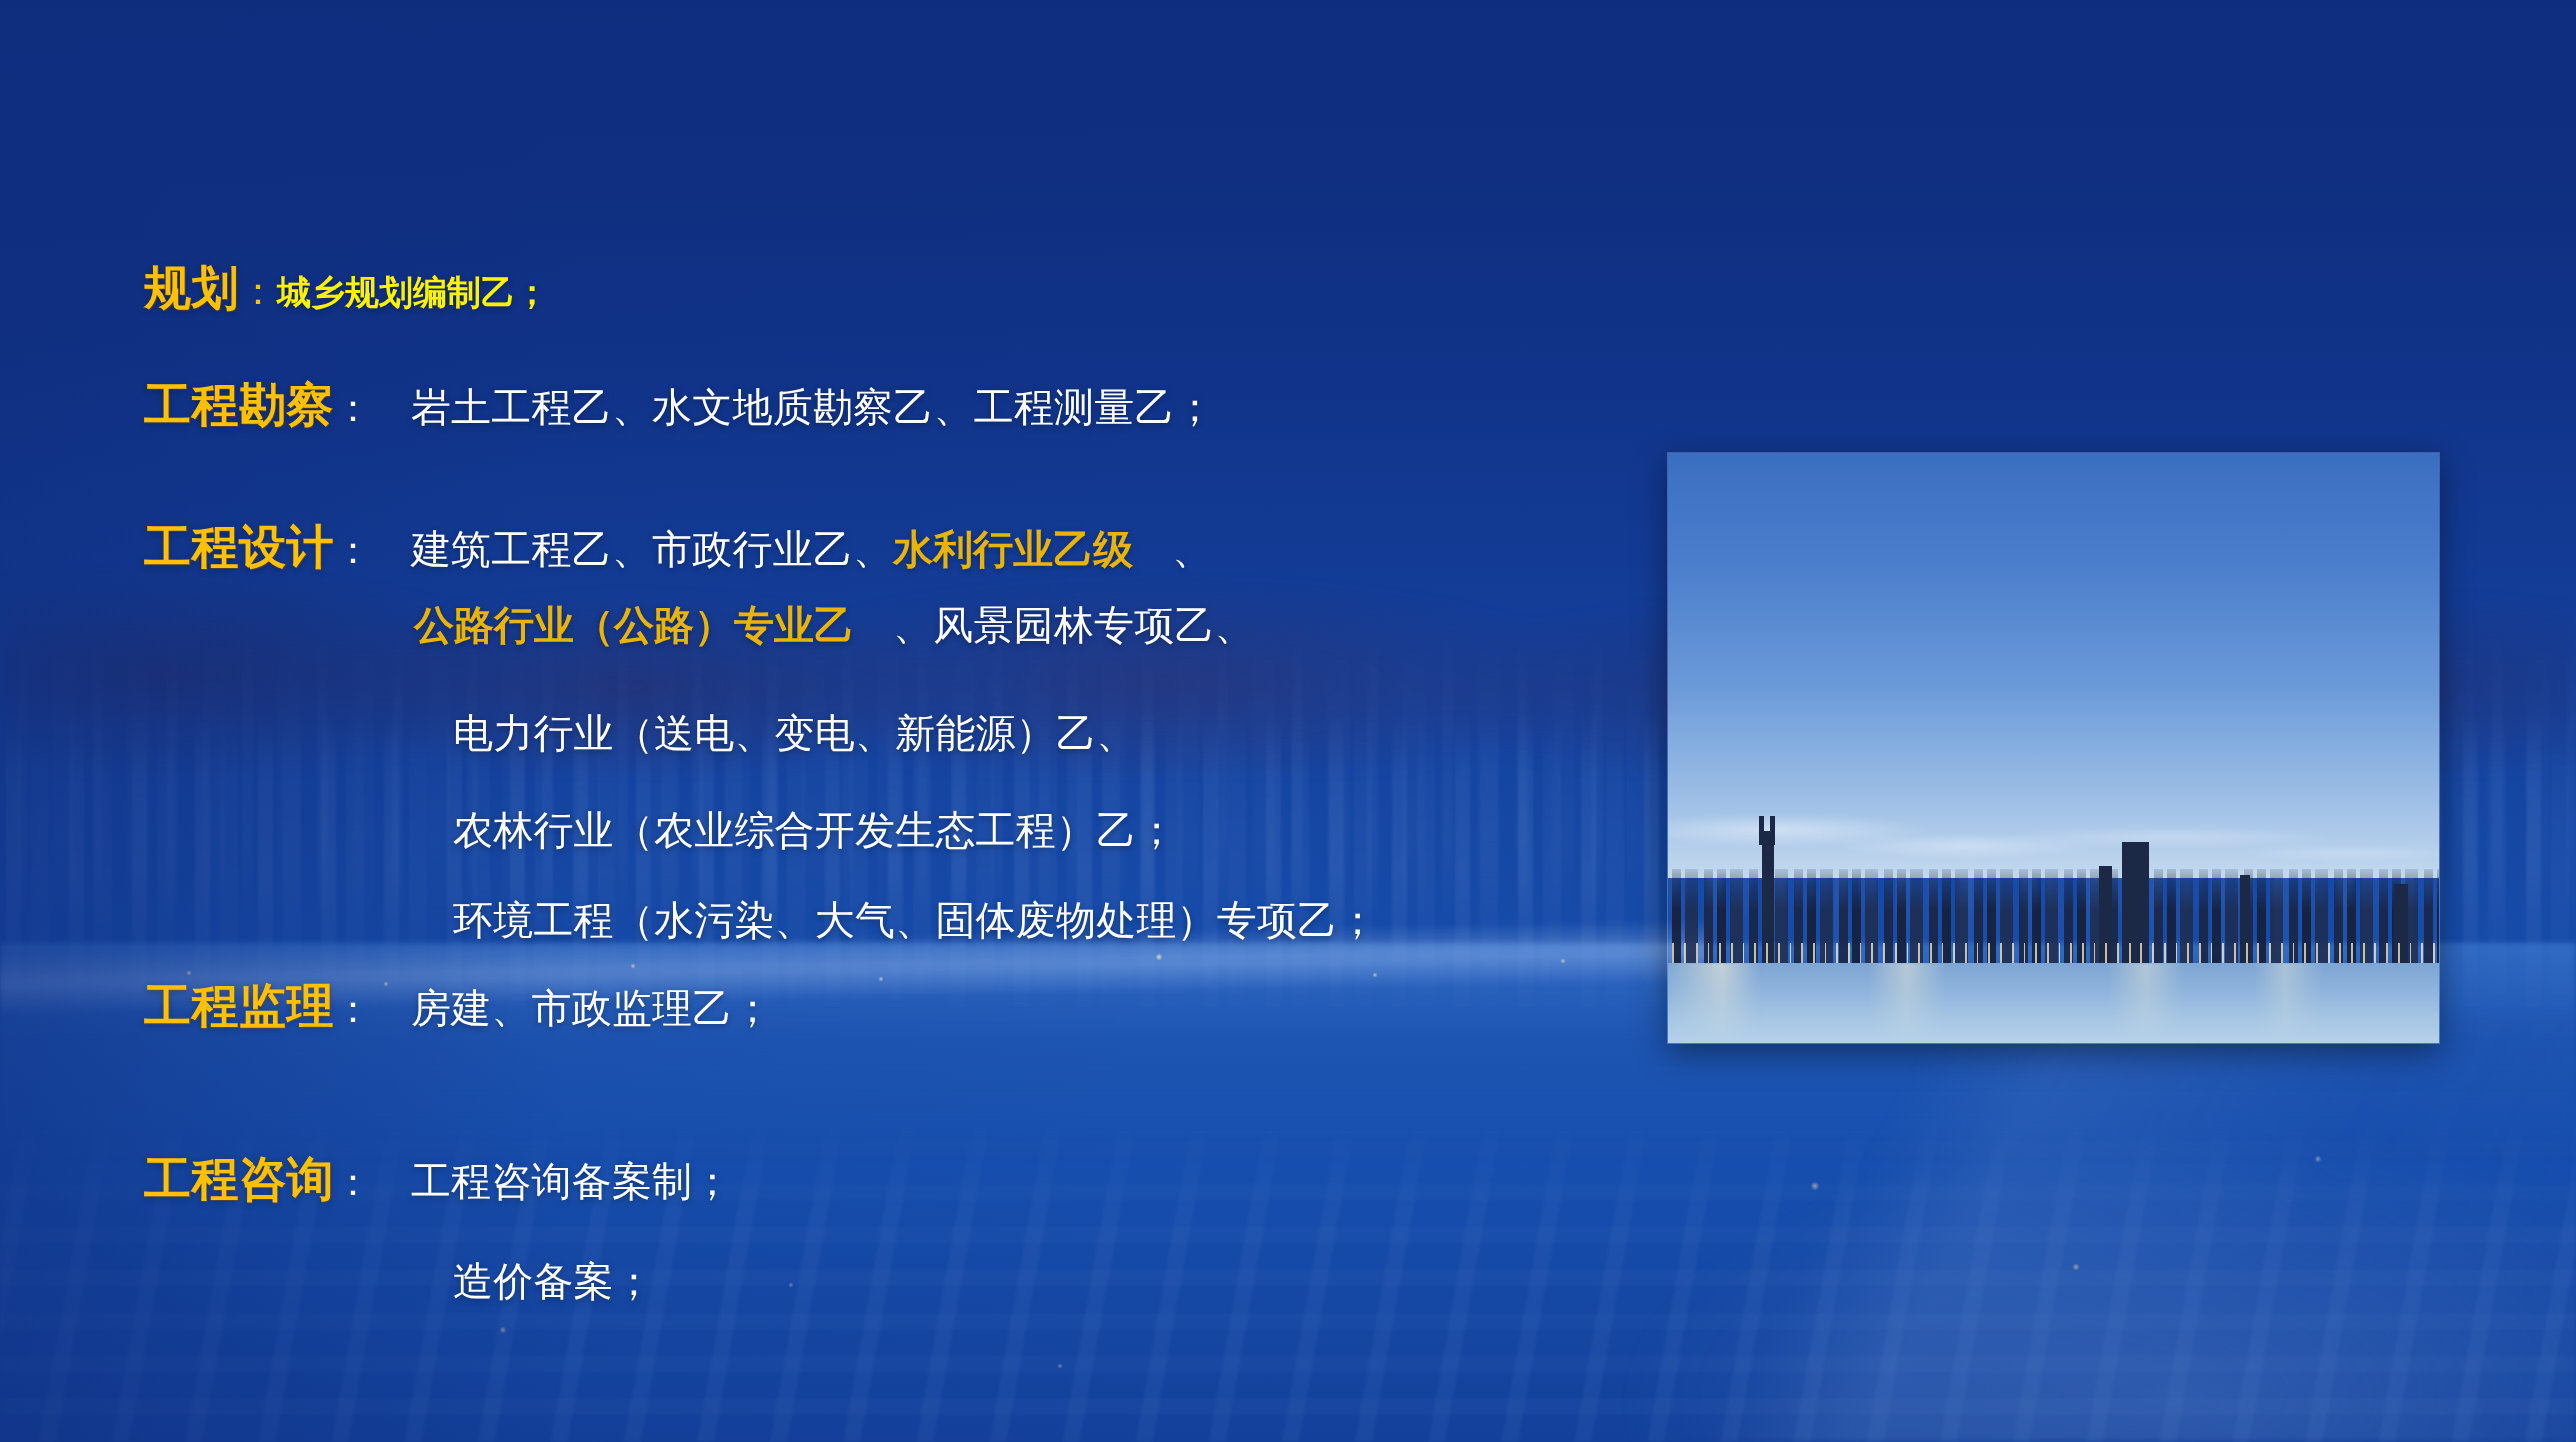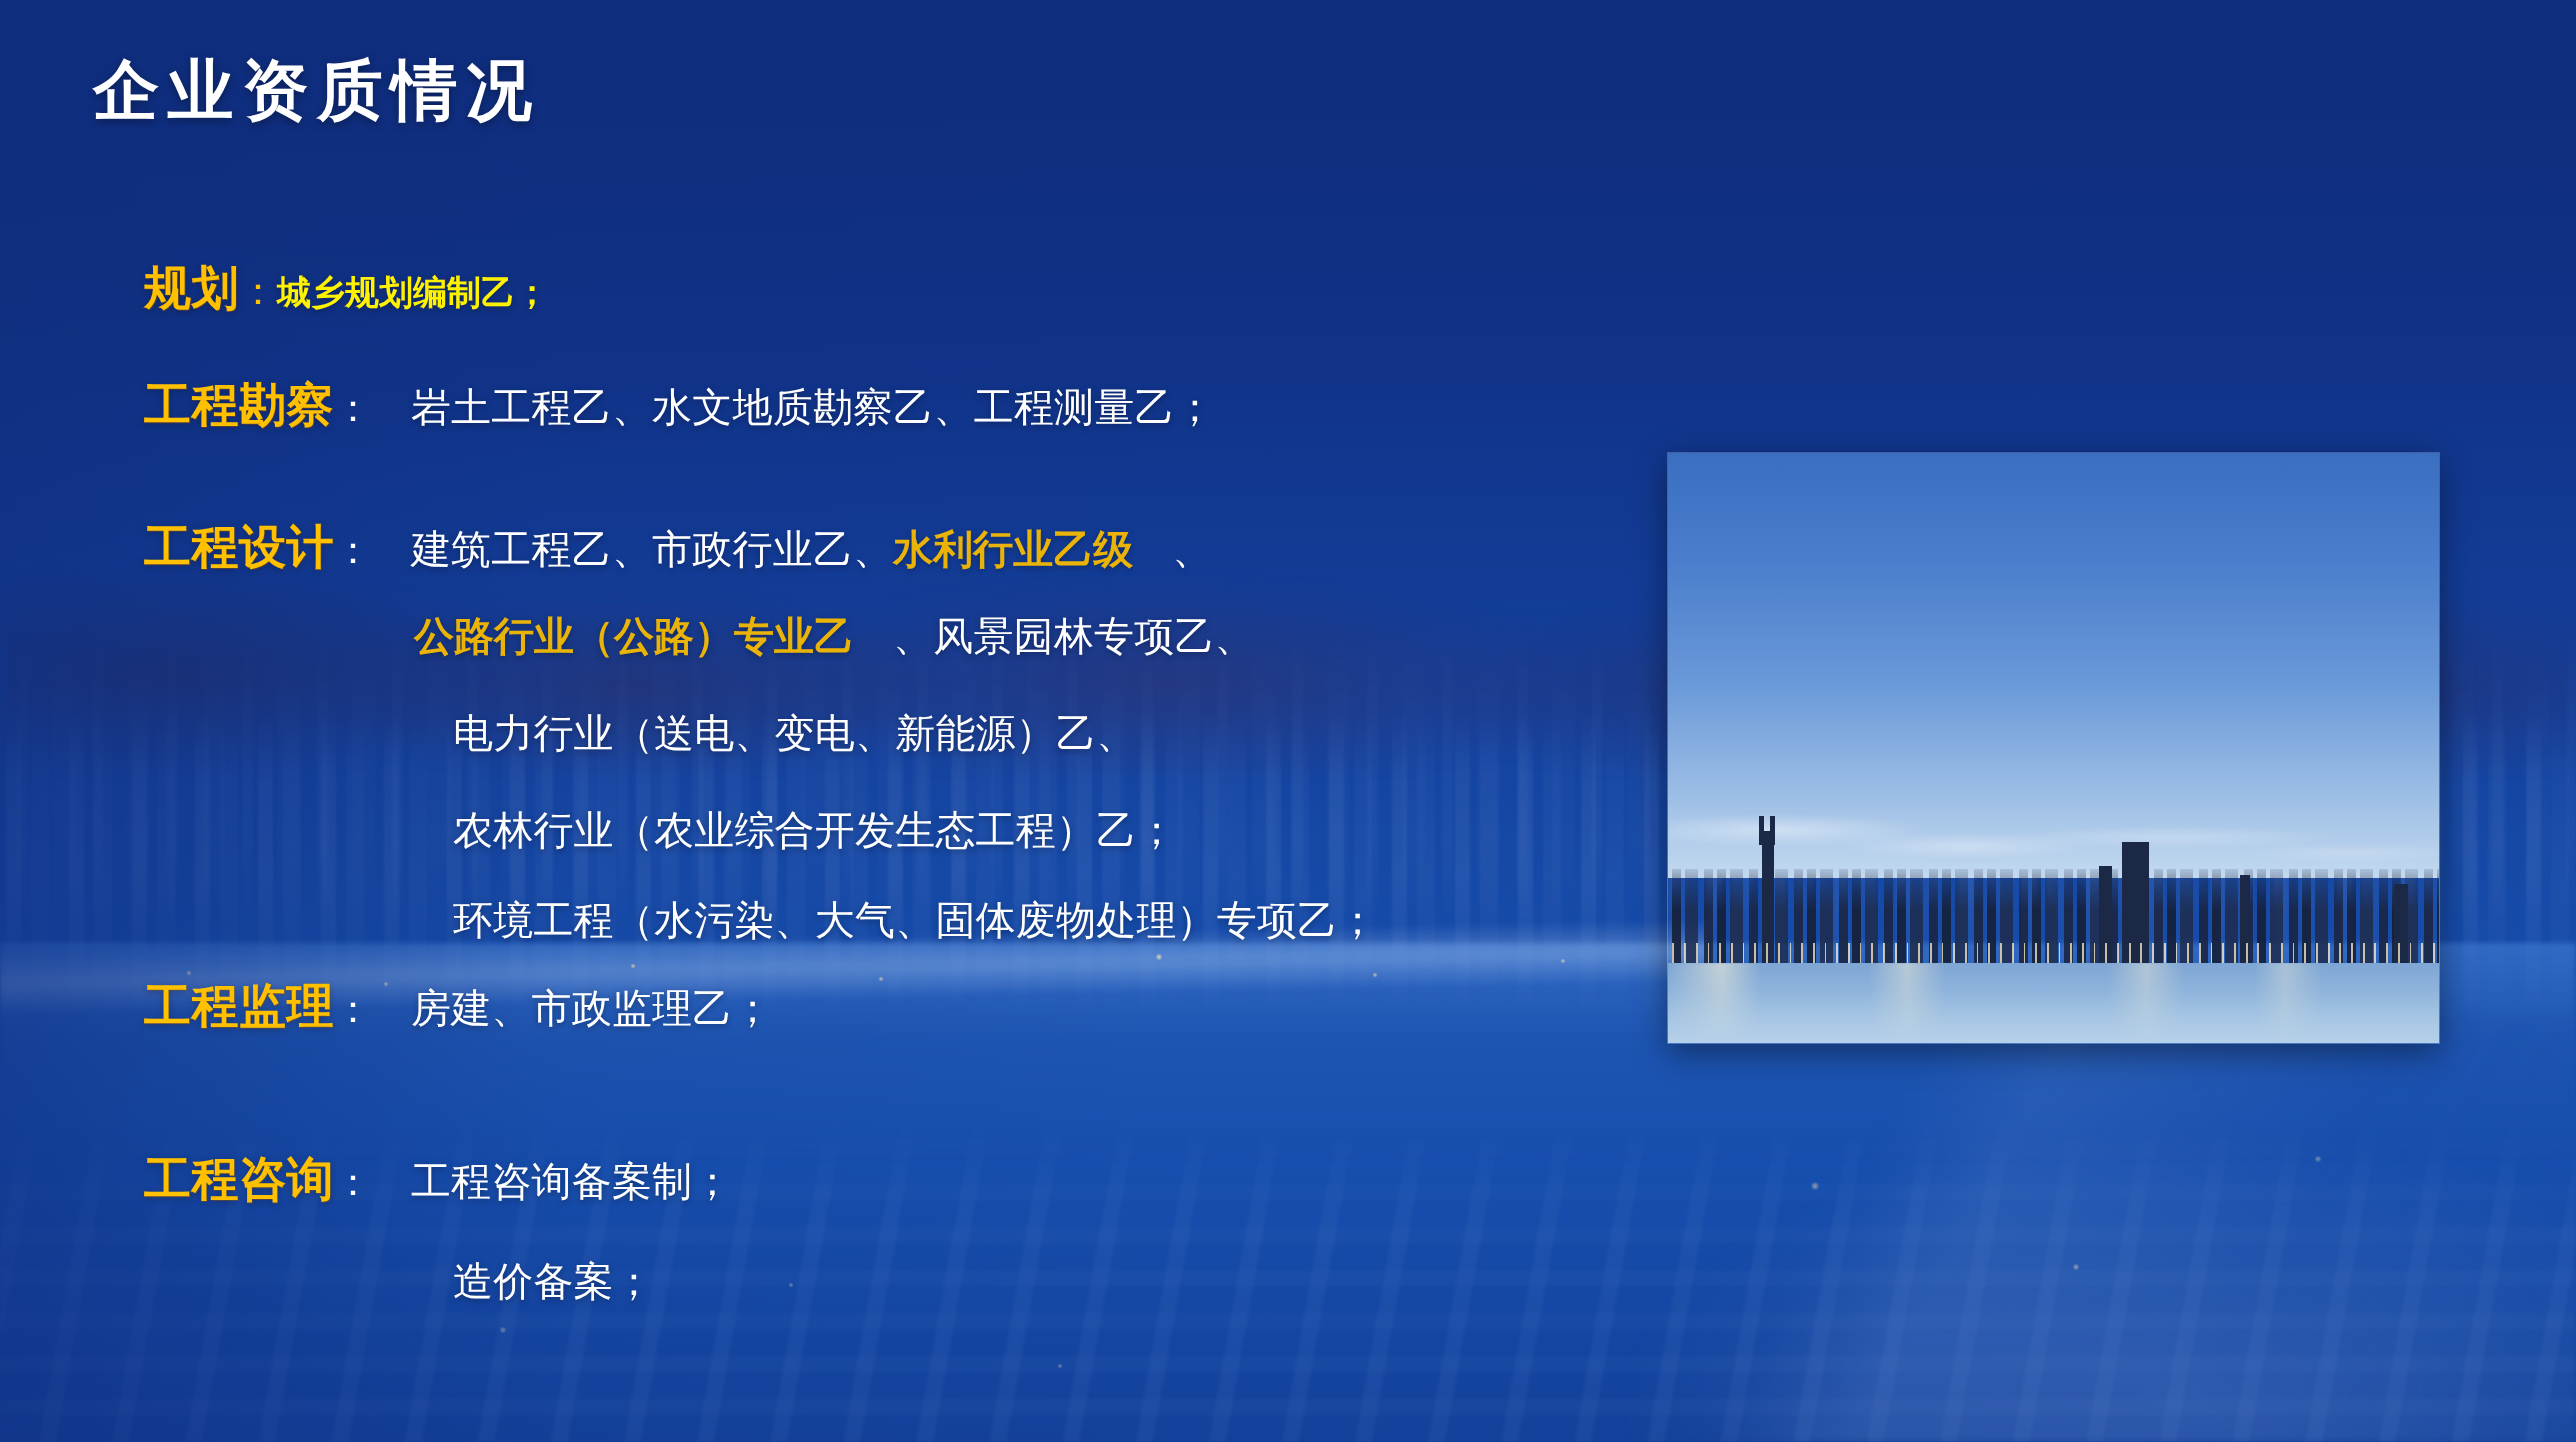--- a/index.html
+++ b/index.html
@@ -153,21 +153,21 @@
   }
   .txt-sm-y{
     color:#FFF200;font-size:34px;font-weight:700;
     text-shadow:0 1.8px 6.3px rgba(0,0,0,.30);
   }
 
   
   #row-planning    {position:absolute;left:0;  top:0;}
   #row-survey      {position:absolute;left:0;  top:117px;}
   #row-design      {position:absolute;left:0;  top:259px;}
-  #row-design-2    {position:absolute;left:270px;top:352px;font-family:Liberation Mono, monospace;}
+  #row-design-2    {position:absolute;left:270px;top:341px;font-family:Liberation Mono, monospace;}
   #row-design-3    {position:absolute;left:270px;top:449px;}
   #row-design-4    {position:absolute;left:270px;top:546px;}
   #row-design-5    {position:absolute;left:270px;top:636px;}
   #row-super       {position:absolute;left:0;  top:718px;}
   #row-consult     {position:absolute;left:0;  top:891px;}
   #row-consult-2   {position:absolute;left:270px;top:997px;text-align:center;}
 
   
   .photo{
     position:absolute;left:1667px;top:452px;width:771px;height:590px;
@@ -239,21 +239,20 @@
   <div class="bg-mountains"></div>
   <div class="bg-skyline2"></div>
   <div class="bg-skyline"></div>
   <div class="bg-river"></div>
   <div class="bg-bridge"></div>
   <div class="bg-lowercity"></div>
   <div class="bg-hillside"></div>
   <div class="bg-lights"></div>
   <div class="bg-vignette"></div>
 
-  <div class="title">企业资质情况</div>
 
   <div class="content">
 
     <div class="row" id="row-planning">
       <span class="lbl">规划</span><span class="colon-y">：</span><span class="txt-sm-y">城乡规划编制乙；</span>
     </div>
 
     <div class="row" id="row-survey">
       <span class="lbl">工程勘察</span><span class="colon">：</span><span class="txt">岩土工程乙、水文地质勘察乙、工程测量乙；</span>
     </div>

